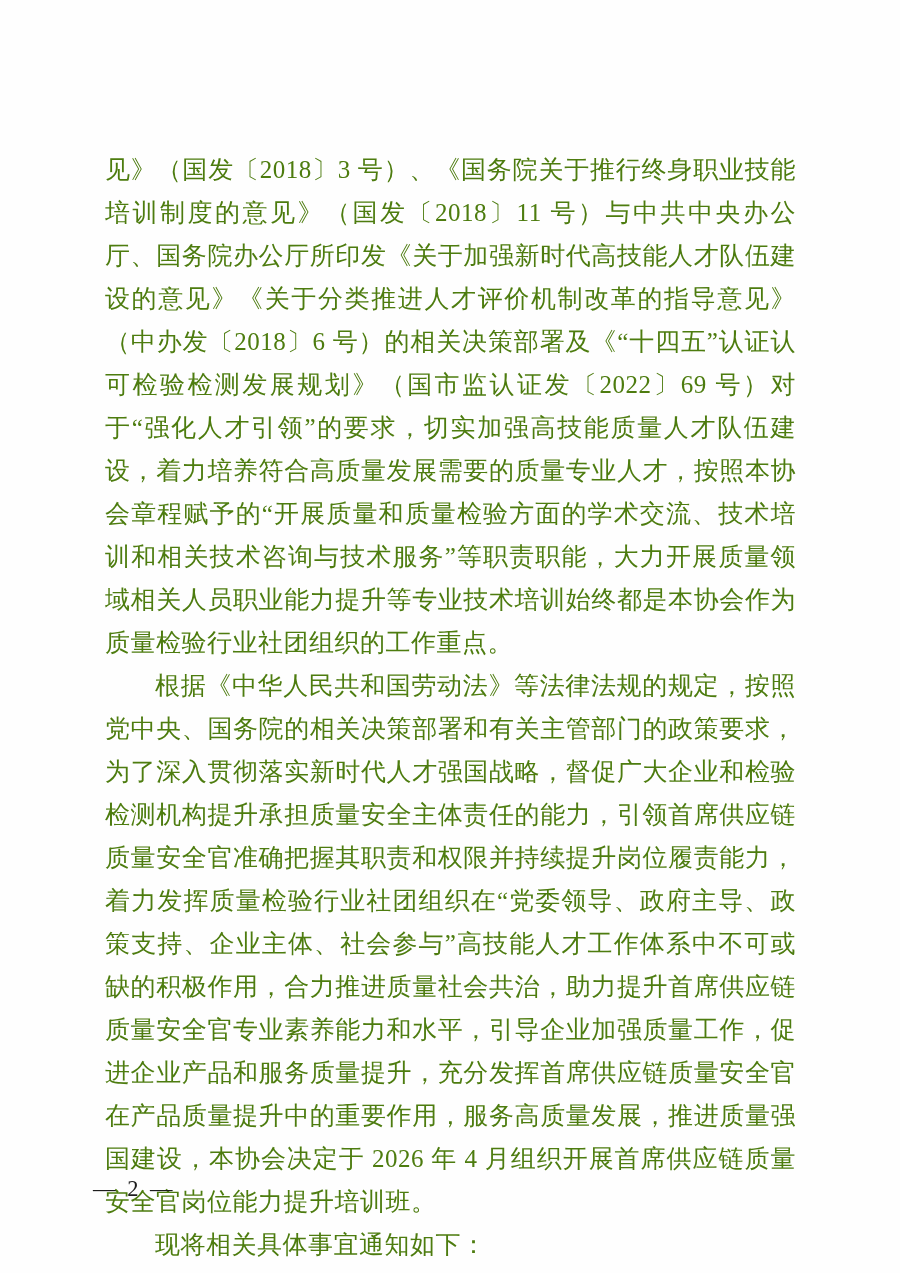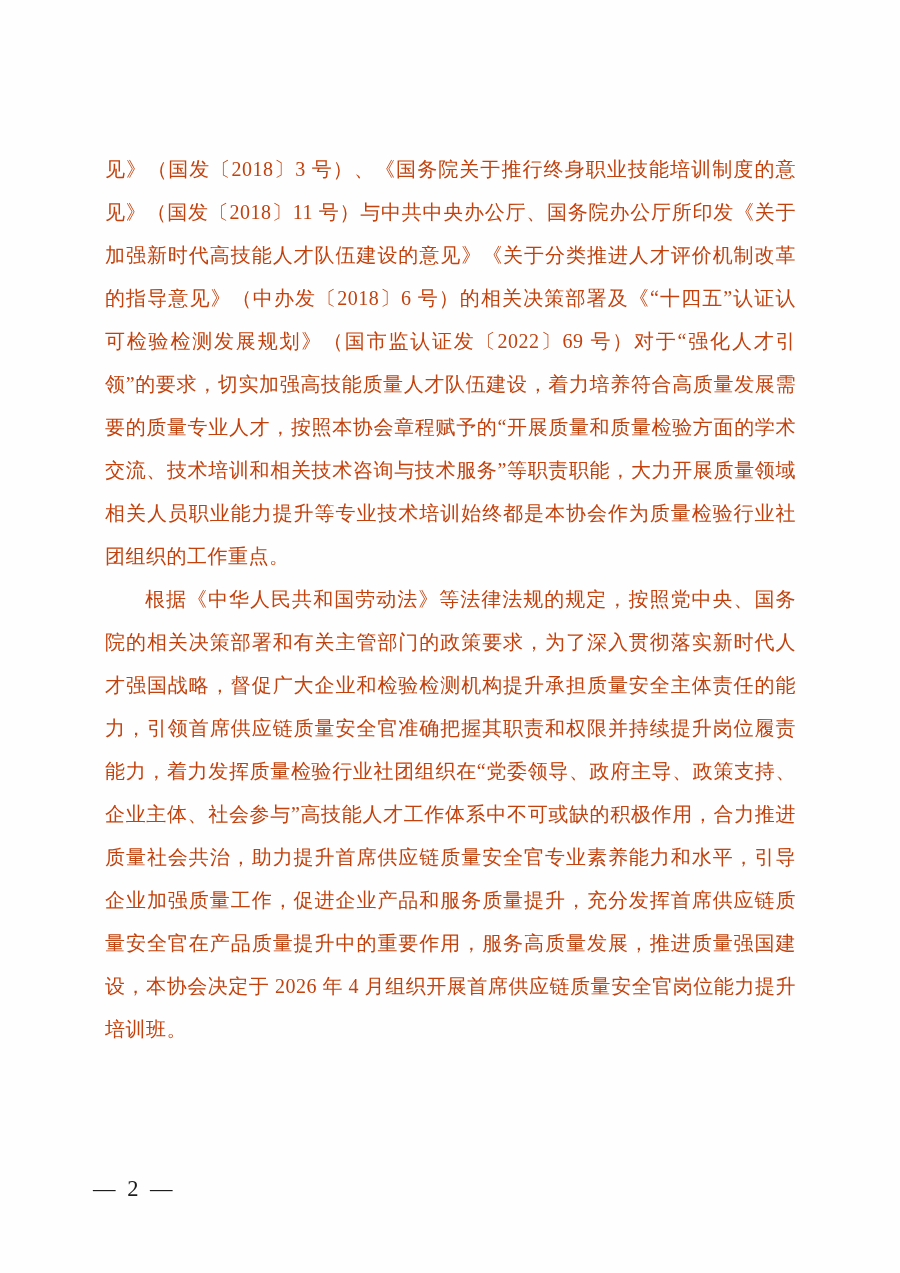--- a/index.html
+++ b/index.html
@@ -22,27 +22,27 @@
   }
   .content {
     position: absolute;
     left: 105px;
     top: 148px;
     width: 691px;
   }
   p.body-par {
     margin: 0;
     padding: 0;
-    font-size: 20px;
+    font-size: 25px;
     line-height: 43px;
     text-align: justify;
     text-justify: inter-character;
     letter-spacing: 0.5px;
     word-break: break-all;
-    color: #c2410c;
+    color: #4d7c0f;
   }
   p.body-par.indent {
     text-indent: 2em;
   }
   .page-num {
     position: absolute;
     left: 93px;
     top: 1176px;
     font-size: 22.5px;
     letter-spacing: 3px;
@@ -50,15 +50,16 @@
     white-space: nowrap;
   }
 </style>
 </head>
 <body>
 
 <div class="page">
   <div class="content">
     <p class="body-par">见》（国发〔2018〕3 号）、《国务院关于推行终身职业技能培训制度的意见》（国发〔2018〕11 号）与中共中央办公厅、国务院办公厅所印发《关于加强新时代高技能人才队伍建设的意见》《关于分类推进人才评价机制改革的指导意见》（中办发〔2018〕6 号）的相关决策部署及《“十四五”认证认可检验检测发展规划》（国市监认证发〔2022〕69 号）对于“强化人才引领”的要求，切实加强高技能质量人才队伍建设，着力培养符合高质量发展需要的质量专业人才，按照本协会章程赋予的“开展质量和质量检验方面的学术交流、技术培训和相关技术咨询与技术服务”等职责职能，大力开展质量领域相关人员职业能力提升等专业技术培训始终都是本协会作为质量检验行业社团组织的工作重点。</p>
     <p class="body-par indent">根据《中华人民共和国劳动法》等法律法规的规定，按照党中央、国务院的相关决策部署和有关主管部门的政策要求，为了深入贯彻落实新时代人才强国战略，督促广大企业和检验检测机构提升承担质量安全主体责任的能力，引领首席供应链质量安全官准确把握其职责和权限并持续提升岗位履责能力，着力发挥质量检验行业社团组织在“党委领导、政府主导、政策支持、企业主体、社会参与”高技能人才工作体系中不可或缺的积极作用，合力推进质量社会共治，助力提升首席供应链质量安全官专业素养能力和水平，引导企业加强质量工作，促进企业产品和服务质量提升，充分发挥首席供应链质量安全官在产品质量提升中的重要作用，服务高质量发展，推进质量强国建设，本协会决定于 2026 年 4 月组织开展首席供应链质量安全官岗位能力提升培训班。</p>
+    <p class="body-par indent">现将相关具体事宜通知如下：</p>
   </div>
   <div class="page-num">— 2 —</div>
 </div>
 
 </body></html>

